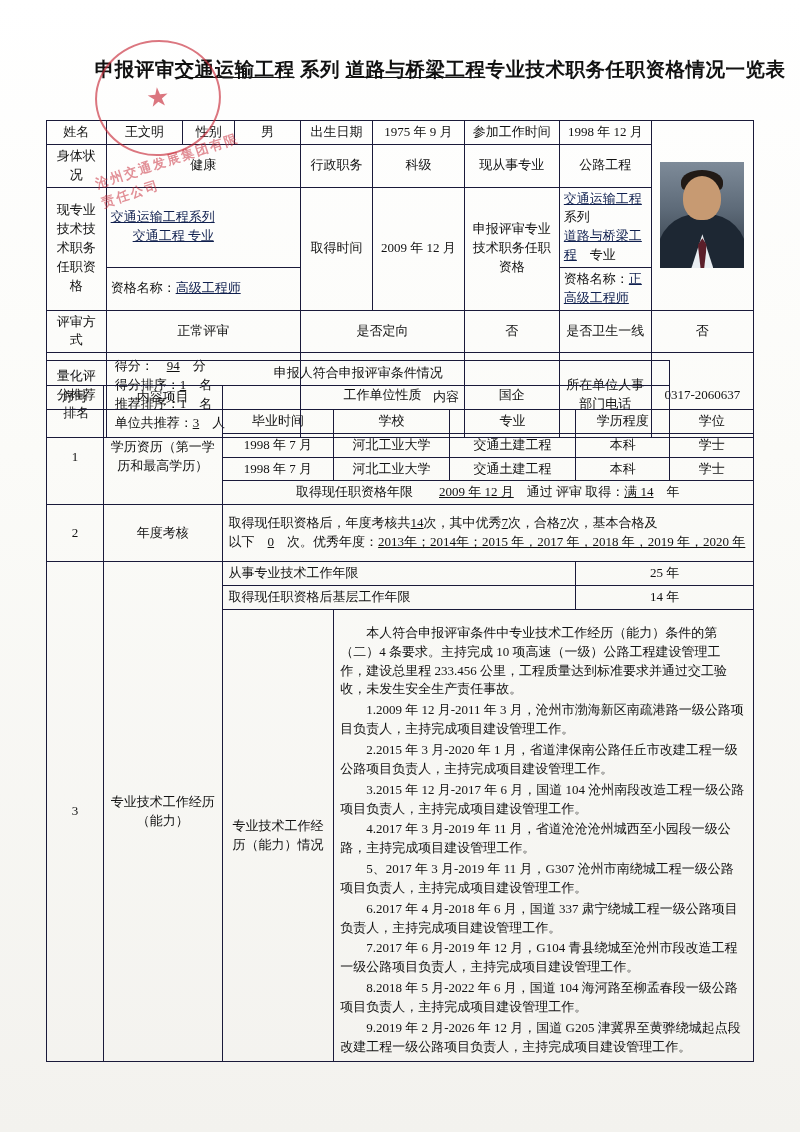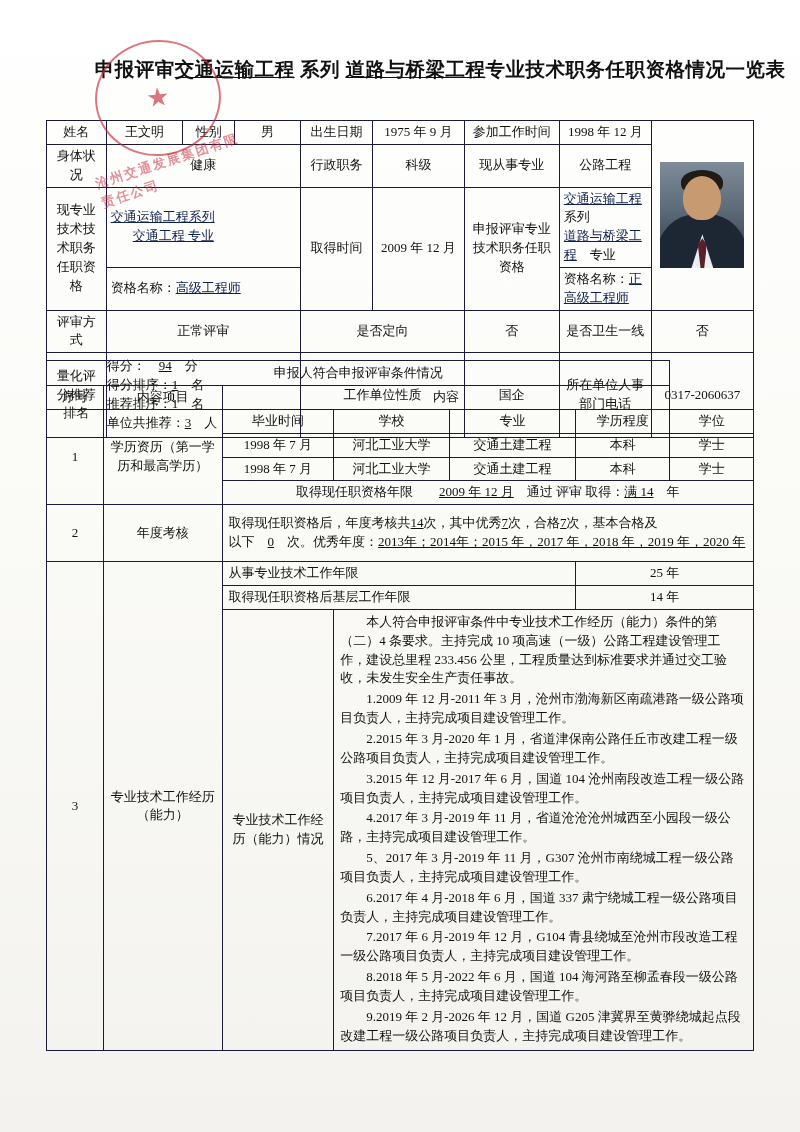--- a/index.html
+++ b/index.html
@@ -215,21 +215,21 @@
       <td class="c">评审方式</td>
       <td class="c" colspan="3">正常评审</td>
       <td class="c" colspan="2">是否定向</td>
       <td class="c">否</td>
       <td class="c">是否卫生一线</td>
       <td class="c">否</td>
     </tr>
 
     <tr>
       <td class="c">量化评分推荐排名</td>
-      <td class="l" colspan="3" style="padding:4px 0;">
+      <td class="l" colspan="3" style="padding:4px 8px;">
         <div><span>得分：</span>　<span class="ul">94</span>　<span>分</span></div>
         <div><span>得分排序：</span><span class="ul">1</span>　<span>名</span></div>
         <div><span>推荐排序：</span><span class="ul">1</span>　<span>名</span></div>
         <div><span>单位共推荐：</span><span class="ul">3</span>　<span>人</span></div>
       </td>
       <td class="c" colspan="2">工作单位性质</td>
       <td class="c">国企</td>
       <td class="c">所在单位人事部门电话</td>
       <td class="c">0317-2060637</td>
     </tr>
@@ -294,21 +294,21 @@
       <td class="c" rowspan="3">专业技术工作经历（能力）</td>
       <td class="l" colspan="3" style="padding-left:6px;">从事专业技术工作年限</td>
       <td class="c" colspan="2">25 年</td>
     </tr>
     <tr>
       <td class="l" colspan="3" style="padding-left:6px;">取得现任职资格后基层工作年限</td>
       <td class="c" colspan="2">14 年</td>
     </tr>
     <tr>
       <td class="c" style="width:112px;margin-top:44px;">专业技术工作经历（能力）情况</td>
-      <td class="l exp-body" colspan="4" style="padding:3px 8px 3px 6px;">
+      <td class="l exp-body" colspan="4" style="padding:14px 8px 3px 6px;">
         <p class="first">本人符合申报评审条件中专业技术工作经历（能力）条件的第（二）4 条要求。主持完成 10 项高速（一级）公路工程建设管理工作，建设总里程 233.456 公里，工程质量达到标准要求并通过交工验收，未发生安全生产责任事故。</p>
         <p>1.2009 年 12 月-2011 年 3 月，沧州市渤海新区南疏港路一级公路项目负责人，主持完成项目建设管理工作。</p>
         <p>2.2015 年 3 月-2020 年 1 月，省道津保南公路任丘市改建工程一级公路项目负责人，主持完成项目建设管理工作。</p>
         <p>3.2015 年 12 月-2017 年 6 月，国道 104 沧州南段改造工程一级公路项目负责人，主持完成项目建设管理工作。</p>
         <p>4.2017 年 3 月-2019 年 11 月，省道沧沧沧州城西至小园段一级公路，主持完成项目建设管理工作。</p>
         <p>5、2017 年 3 月-2019 年 11 月，G307 沧州市南绕城工程一级公路项目负责人，主持完成项目建设管理工作。</p>
         <p>6.2017 年 4 月-2018 年 6 月，国道 337 肃宁绕城工程一级公路项目负责人，主持完成项目建设管理工作。</p>
         <p>7.2017 年 6 月-2019 年 12 月，G104 青县绕城至沧州市段改造工程一级公路项目负责人，主持完成项目建设管理工作。</p>
         <p>8.2018 年 5 月-2022 年 6 月，国道 104 海河路至柳孟春段一级公路项目负责人，主持完成项目建设管理工作。</p>
         <p>9.2019 年 2 月-2026 年 12 月，国道 G205 津冀界至黄骅绕城起点段改建工程一级公路项目负责人，主持完成项目建设管理工作。</p>

